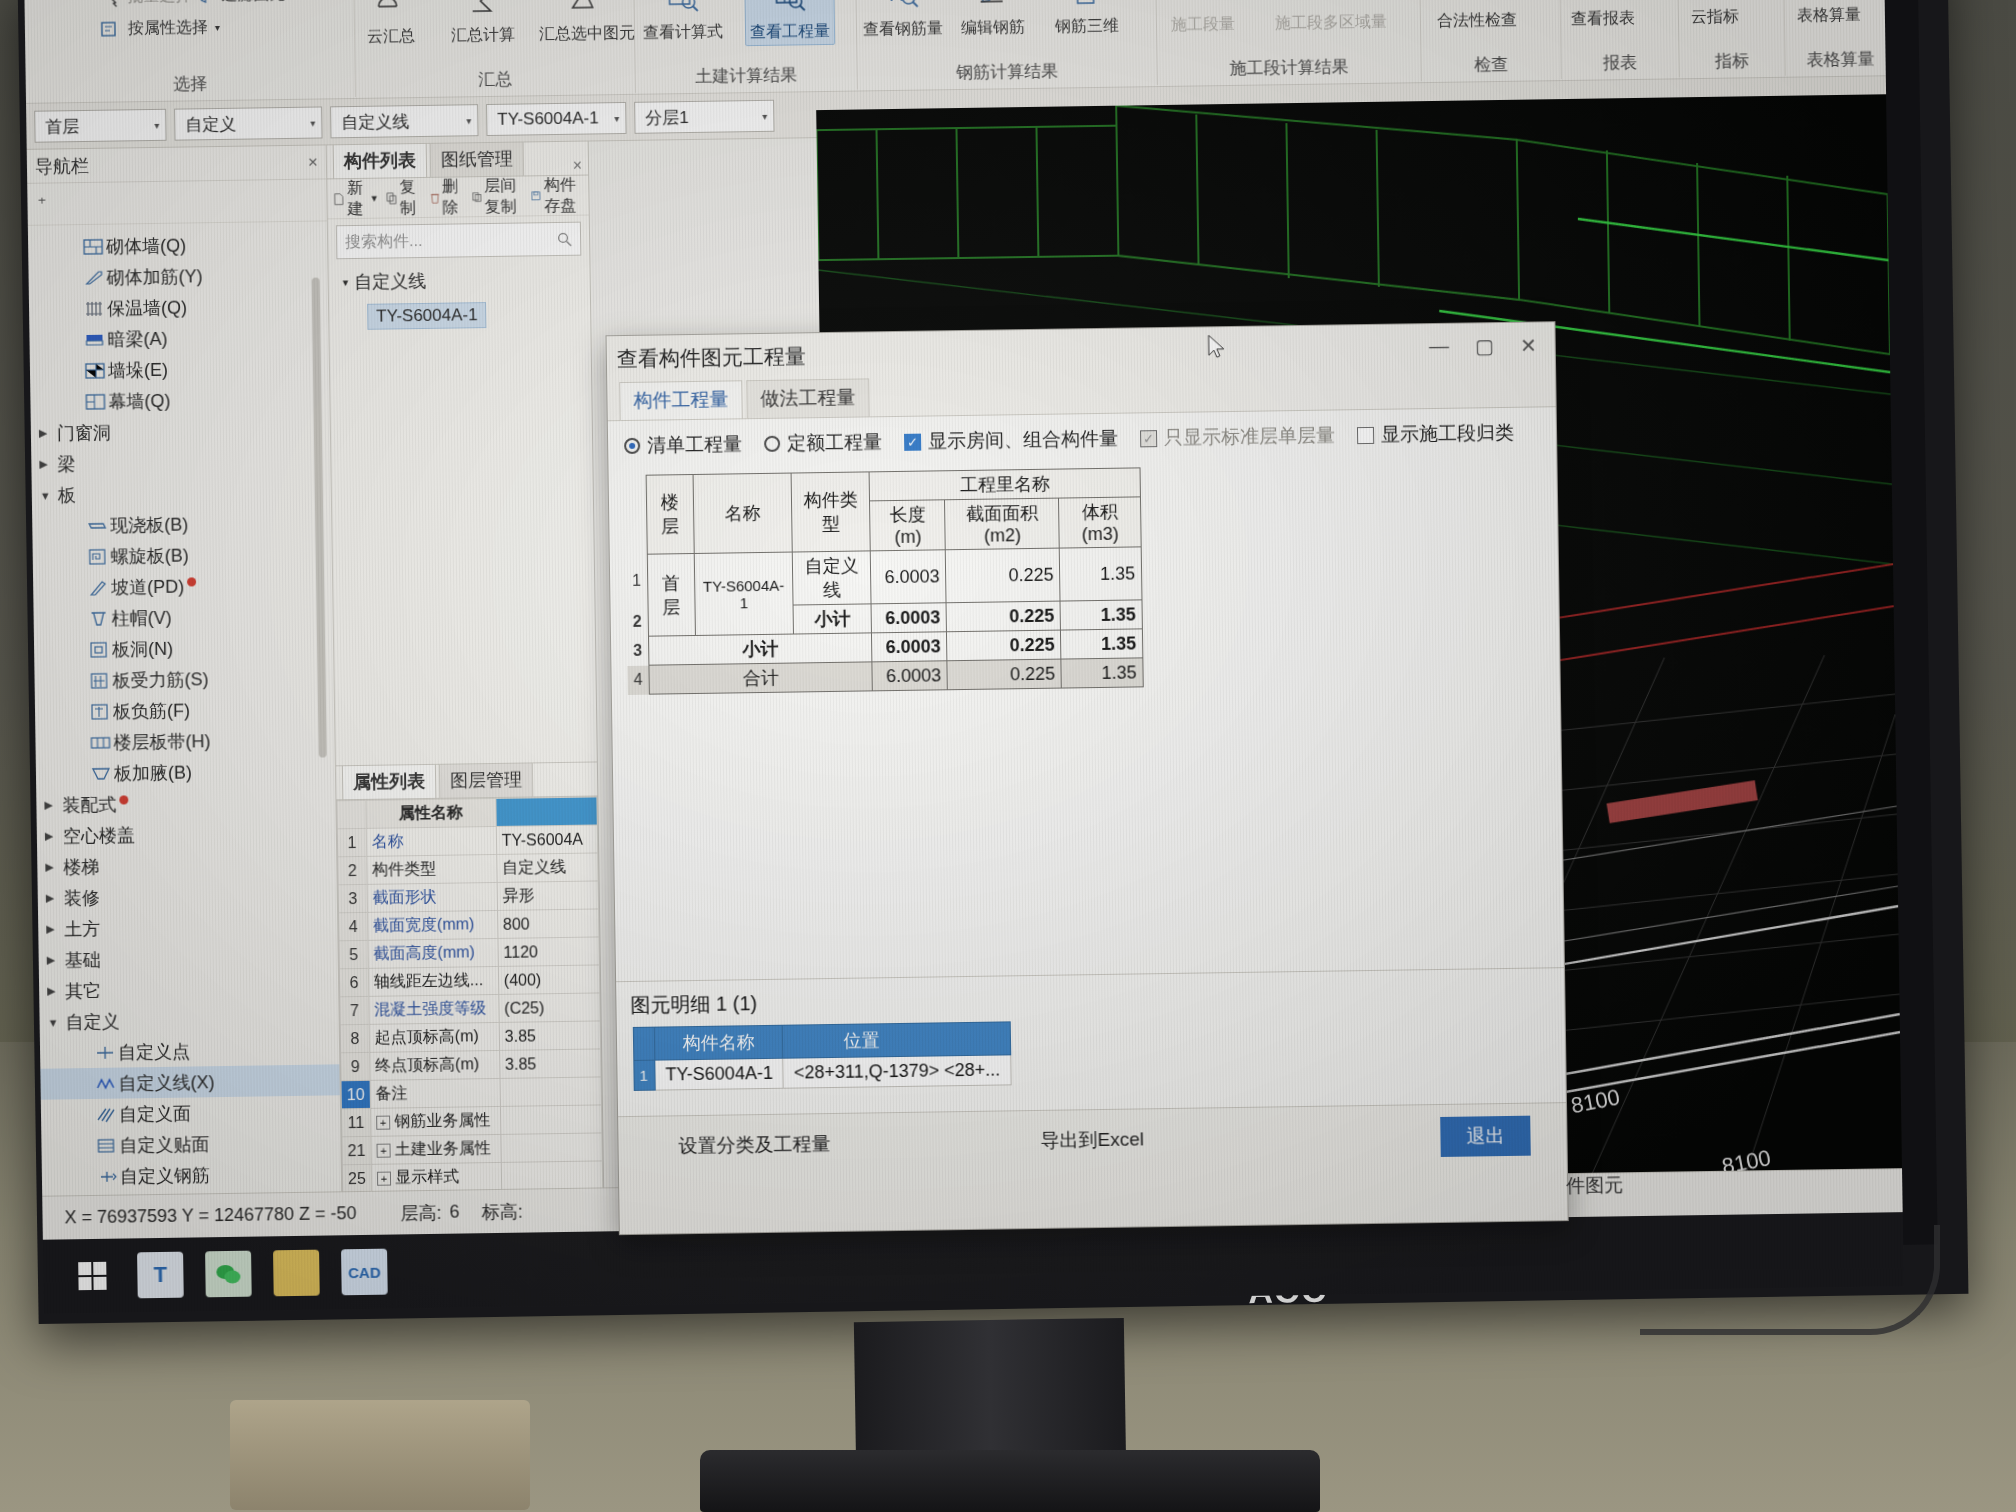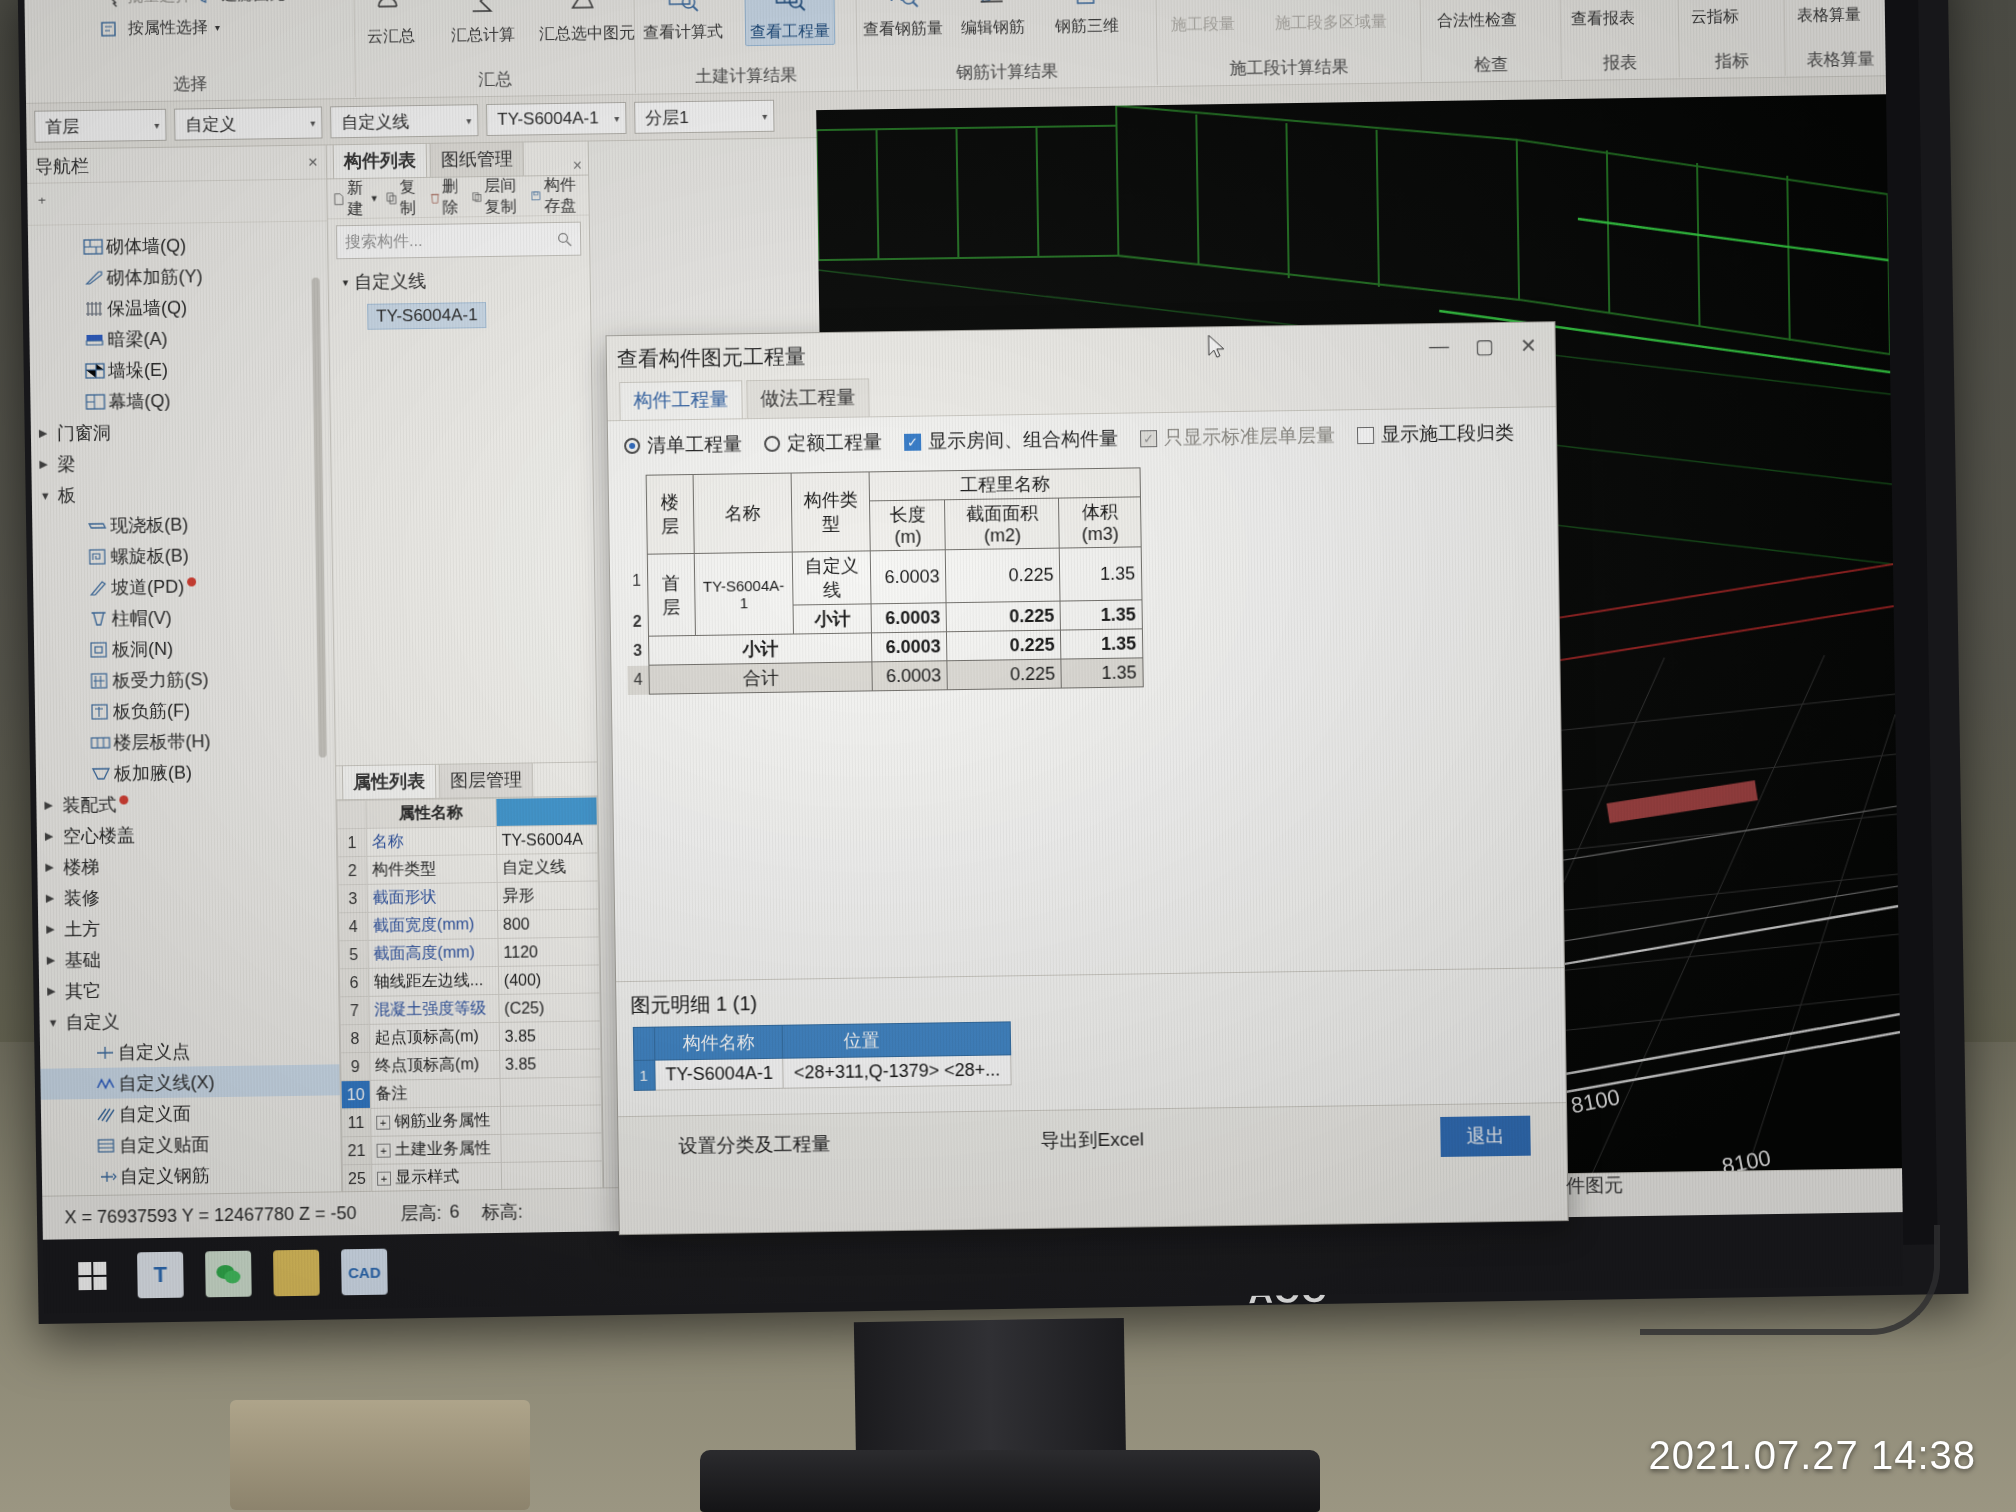--- a/index.html
+++ b/index.html
@@ -1060,14 +1060,13 @@
     <div style="position:absolute; left:1178px; top:368px; z-index:50;">
       <svg width="20" height="26" viewBox="0 0 20 26">
           <path d="M1 1l0 20 5-5 3 7 3-1.3-3-6.8 7 0z" fill="#fff" stroke="#333" stroke-width="1"></path>
         </svg>
     </div>
 
     <div class="scanlines"></div>
     <div class="vignette"></div>
   </div>
 
-  <div class="ts">2021.07.27 14:38</div>
 </div>
 
 </body></html>

